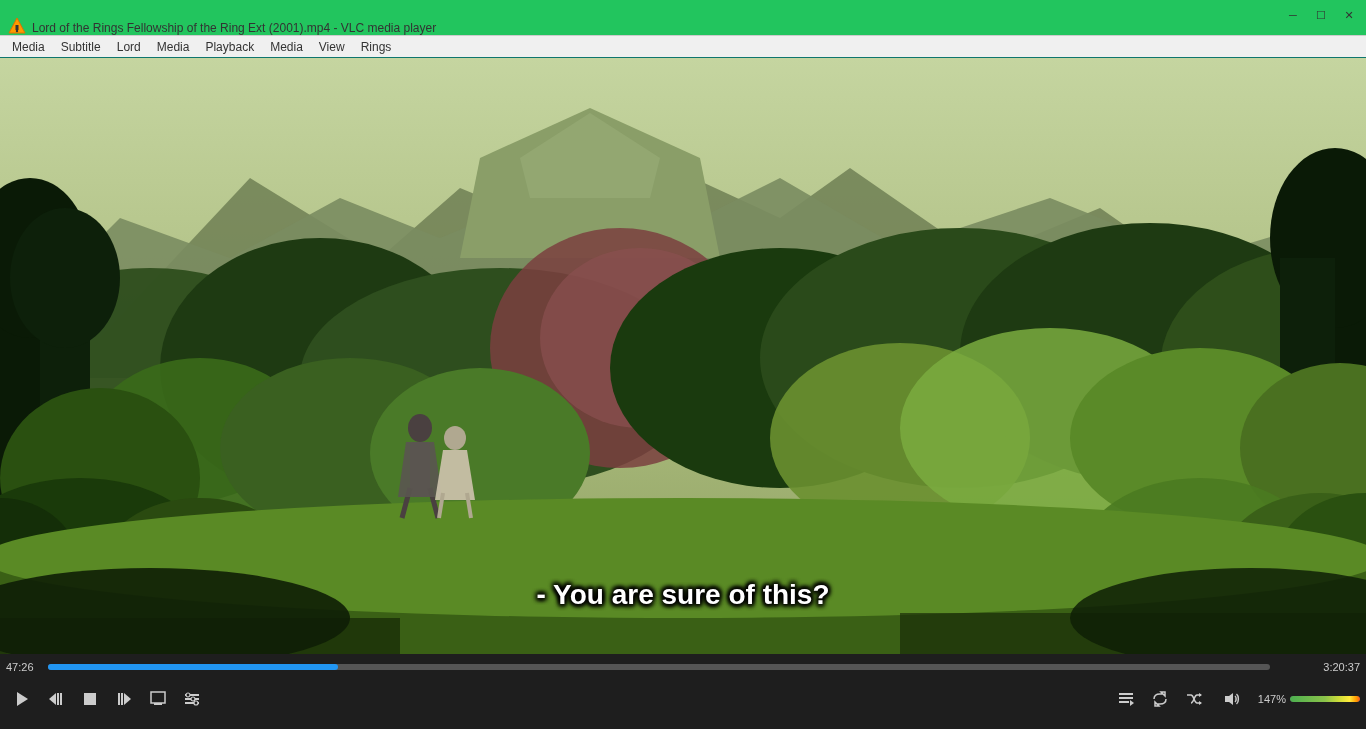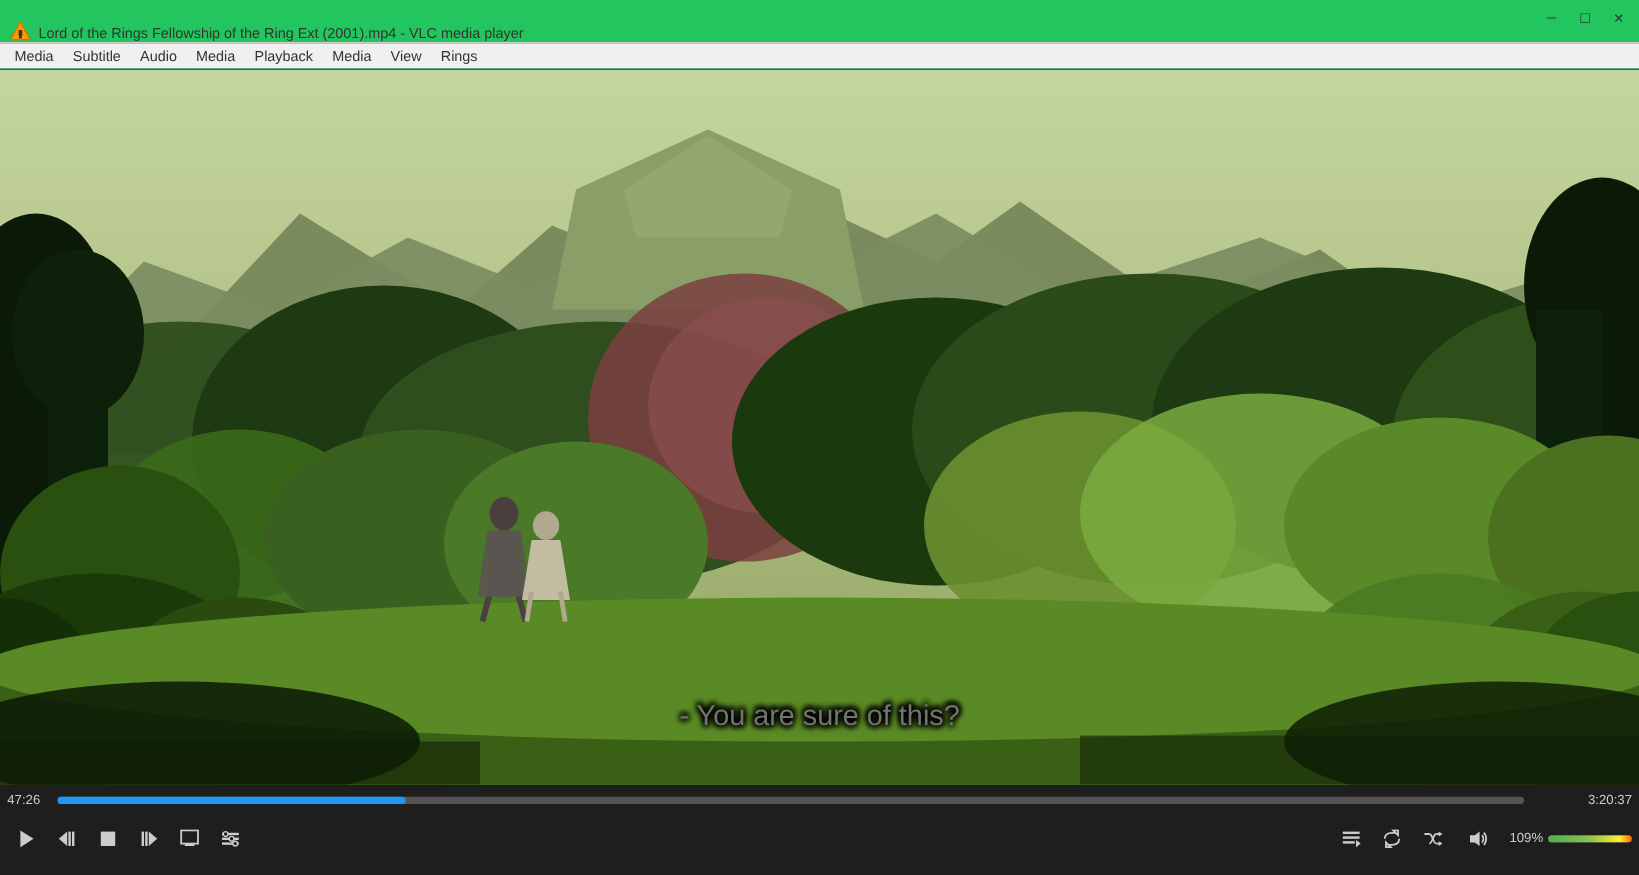--- a/index.html
+++ b/index.html
@@ -93,23 +93,23 @@
     #subtitle-overlay {
       position: absolute;
       bottom: 40px;
       left: 50%;
       transform: translateX(-50%);
       text-align: center;
       z-index: 10;
     }
     .subtitle-line {
       display: block;
-      font-size: 24px;
-      font-weight: normal;
-      color: #737373;
+      font-size: 28px;
+      font-weight: bold;
+      color: #ffffff;
       text-shadow:
         2px 2px 4px black,
         -2px -2px 4px black,
         2px -2px 4px black,
         -2px 2px 4px black,
         0 2px 4px black,
         0 -2px 4px black;
       line-height: 1.4;
       white-space: nowrap;
     }
@@ -233,21 +233,21 @@
   <div id="window-controls">
     <button class="win-btn">─</button>
     <button class="win-btn">☐</button>
     <button class="win-btn close">✕</button>
   </div>
 </div>
 
 <div id="menubar">
   <span class="menu-item">Media</span>
   <span class="menu-item">Subtitle</span>
-  <span class="menu-item">Audio</span>
+  <span class="menu-item">Lord</span>
   <span class="menu-item">Media</span>
   <span class="menu-item">Playback</span>
   <span class="menu-item">Media</span>
   <span class="menu-item">View</span>
   <span class="menu-item">Rings</span>
 </div>
 
 <div id="video-area">
 
   <svg id="video-bg" viewBox="0 0 1366 596" preserveAspectRatio="xMidYMid slice">
@@ -439,19 +439,19 @@
 
     <div id="volume-area">
 
       <button class="ctrl-btn">
         <svg viewBox="0 0 16 16">
           <polygon points="1,5 5,5 9,2 9,14 5,11 1,11" fill="currentColor"></polygon>
           <path d="M11,5 C12.5,6 12.5,10 11,11" fill="none" stroke="currentColor" stroke-width="1.5"></path>
           <path d="M12.5,3 C15,5 15,11 12.5,13" fill="none" stroke="currentColor" stroke-width="1.5"></path>
         </svg>
       </button>
-      <span id="volume-pct">109%</span>
+      <span id="volume-pct">147%</span>
       <div id="volume-bar-container">
         <div id="volume-bar-fill"></div>
       </div>
     </div>
   </div>
 </div>
 
 </body></html>

